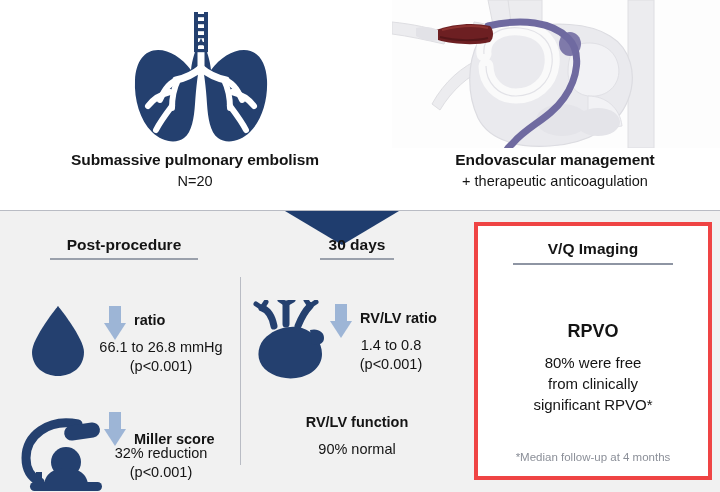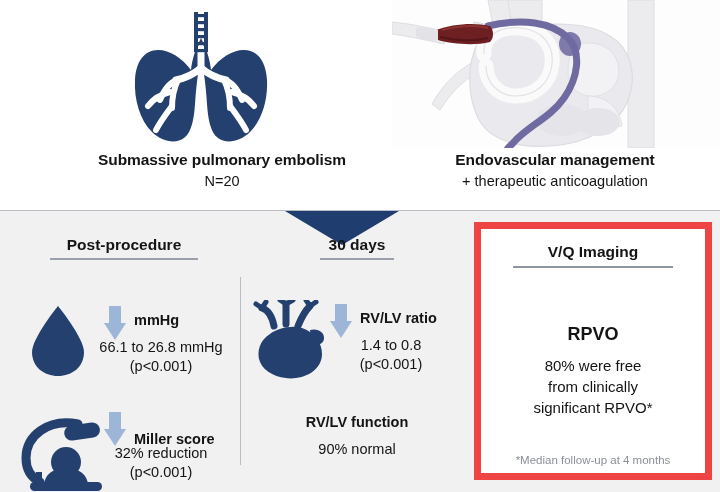--- a/index.html
+++ b/index.html
@@ -13,21 +13,21 @@
   .infographic{position:relative;width:720px;height:492px;}
 
   
   .top-section{position:absolute;left:0;top:0;width:720px;height:211px;background:#ffffff;}
 
   .lung-art{position:absolute;left:122px;top:8px;width:158px;height:138px;}
   .endo-art{position:absolute;left:392px;top:0px;width:328px;height:148px;
             background:#fbfbfb;overflow:hidden;}
 
   .top-caption{position:absolute;text-align:center;}
-  .cap-left{left:0px;top:150px;width:390px;padding-left:27px;}
+  .cap-left{left:0px;top:150px;width:390px;}
   .cap-right{left:390px;top:150px;width:330px;}
   .cap-title{font-size:15.5px;font-weight:bold;color:#141414;letter-spacing:-.1px;line-height:20px;}
   .cap-sub{font-size:14.5px;font-weight:normal;color:#141414;line-height:20px;margin-top:1px;}
 
   .hrule{position:absolute;left:0px;top:210px;width:720px;height:1px;background:#b9bcc4;}
 
   
   .bottom-section{position:absolute;left:0;top:211px;width:720px;height:281px;background:#f1f1f1;}
 
   .chevron{position:absolute;left:285px;top:211px;width:0;height:0;
@@ -55,21 +55,21 @@
 
   
   .dn-arrow{position:relative;width:22px;height:34px;}
   .dn-arrow .shaft{position:absolute;left:5px;top:0;width:12px;height:19px;background:#9db5d6;}
   .dn-arrow .head{position:absolute;left:0;top:17px;width:0;height:0;
                   border-left:11px solid transparent;border-right:11px solid transparent;
                   border-top:17px solid #9db5d6;}
 
   
   .vq-box{position:absolute;left:474px;top:222px;width:238px;height:258px;
-          background:#ffffff;border:7px solid #ef4444;box-sizing:border-box;}
+          background:#ffffff;border:4px solid #ef4444;box-sizing:border-box;}
   .vq-head{text-align:center;font-size:15.5px;font-weight:bold;color:#141414;margin-top:14px;}
   .vq-rule{width:160px;height:2px;background:#8e95a3;margin:5px auto 0 auto;}
   .vq-title{text-align:center;font-size:18px;font-weight:bold;color:#141414;margin-top:56px;}
   .vq-body{text-align:center;font-size:15px;color:#141414;line-height:21px;margin-top:10px;}
   .vq-note{text-align:center;font-size:11.5px;color:#8b8f98;margin-top:36px;}
 
   svg{display:block;}
 </style>
 </head>
 <body>
@@ -202,21 +202,21 @@
           <path d="M30 2 C 30 2, 56 34, 56 48 C 56 63, 44 72, 30 72
                    C 16 72, 4 63, 4 48 C 4 34, 30 2, 30 2 Z" fill="#24406f"></path>
         </svg>
       </div>
       <div class="arrow-wrap" style="left:96px;top:12px;">
         <div class="dn-arrow">
             <div class="shaft"></div>
             <div class="head"></div>
           </div>
       </div>
-      <div class="metric-label" style="left:126px;top:18px;">mmHg</div>
+      <div class="metric-label" style="left:126px;top:18px;">ratio</div>
       <div class="metric-lines" style="left:74px;top:44px;width:158px;">
         <div>66.1 to 26.8 mmHg</div>
         <div>(p&lt;0.001)</div>
       </div>
     </div>
 
     <div class="metric" style="left:0;top:44px;width:232px;height:100px;position:relative;">
       <div class="metric-icon" style="left:8px;top:6px;">
         <svg viewBox="0 0 92 84" width="92" height="84">
 

